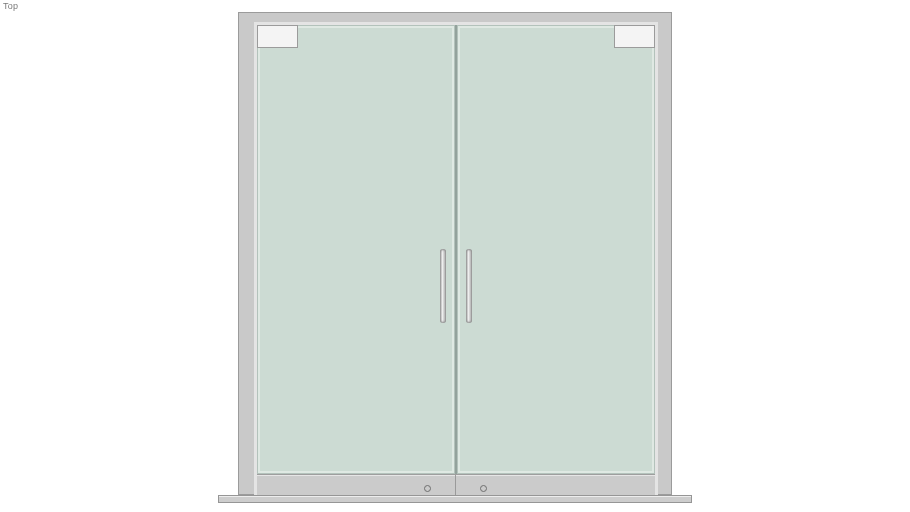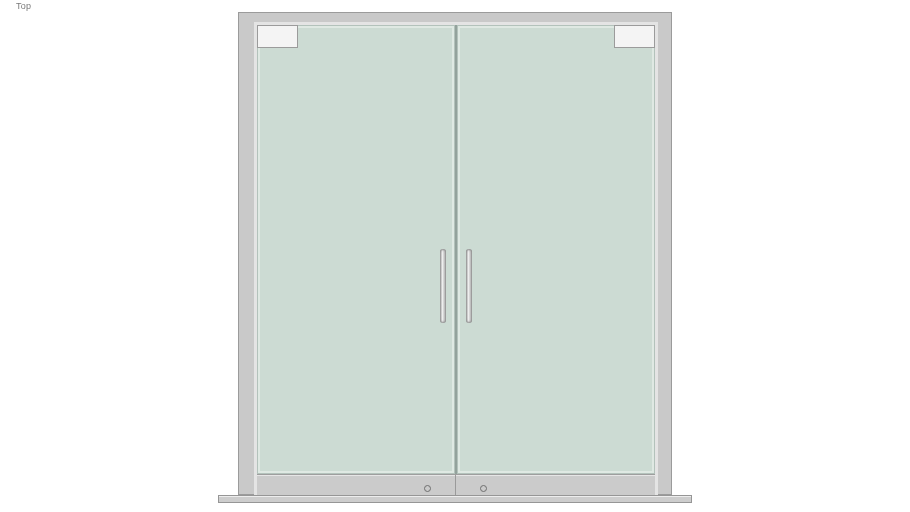--- a/index.html
+++ b/index.html
@@ -10,21 +10,21 @@
     --handle-dark:#8f8f8f; --handle-light:#f0f0f0; --handle-mid:#c0c0c0;
     --pivot-outline:#6e6e6e; --label-text:#7a7a7a;
   }
   *{box-sizing:border-box;margin:0;padding:0;}
   html,body{width:910px;height:512px;}
   body{
     position:relative;overflow:hidden;background:var(--background);
     font-family:"Liberation Sans", sans-serif;
   }
   .view-label{
-    position:absolute;left:16px;top:1px;font-size:9px;line-height:10px;
+    position:absolute;left:3px;top:1px;font-size:9px;line-height:10px;
     color:var(--label-text);letter-spacing:0.2px;
   }
   .door-assembly{position:absolute;left:238px;top:12px;width:434px;height:491px;}
   .frame{
     position:absolute;left:0;top:0;width:434px;height:483px;
     background:var(--frame-fill);
     border:1px solid var(--frame-outline);
   }
   .opening{
     position:absolute;left:18px;top:12px;width:398px;height:471px;

